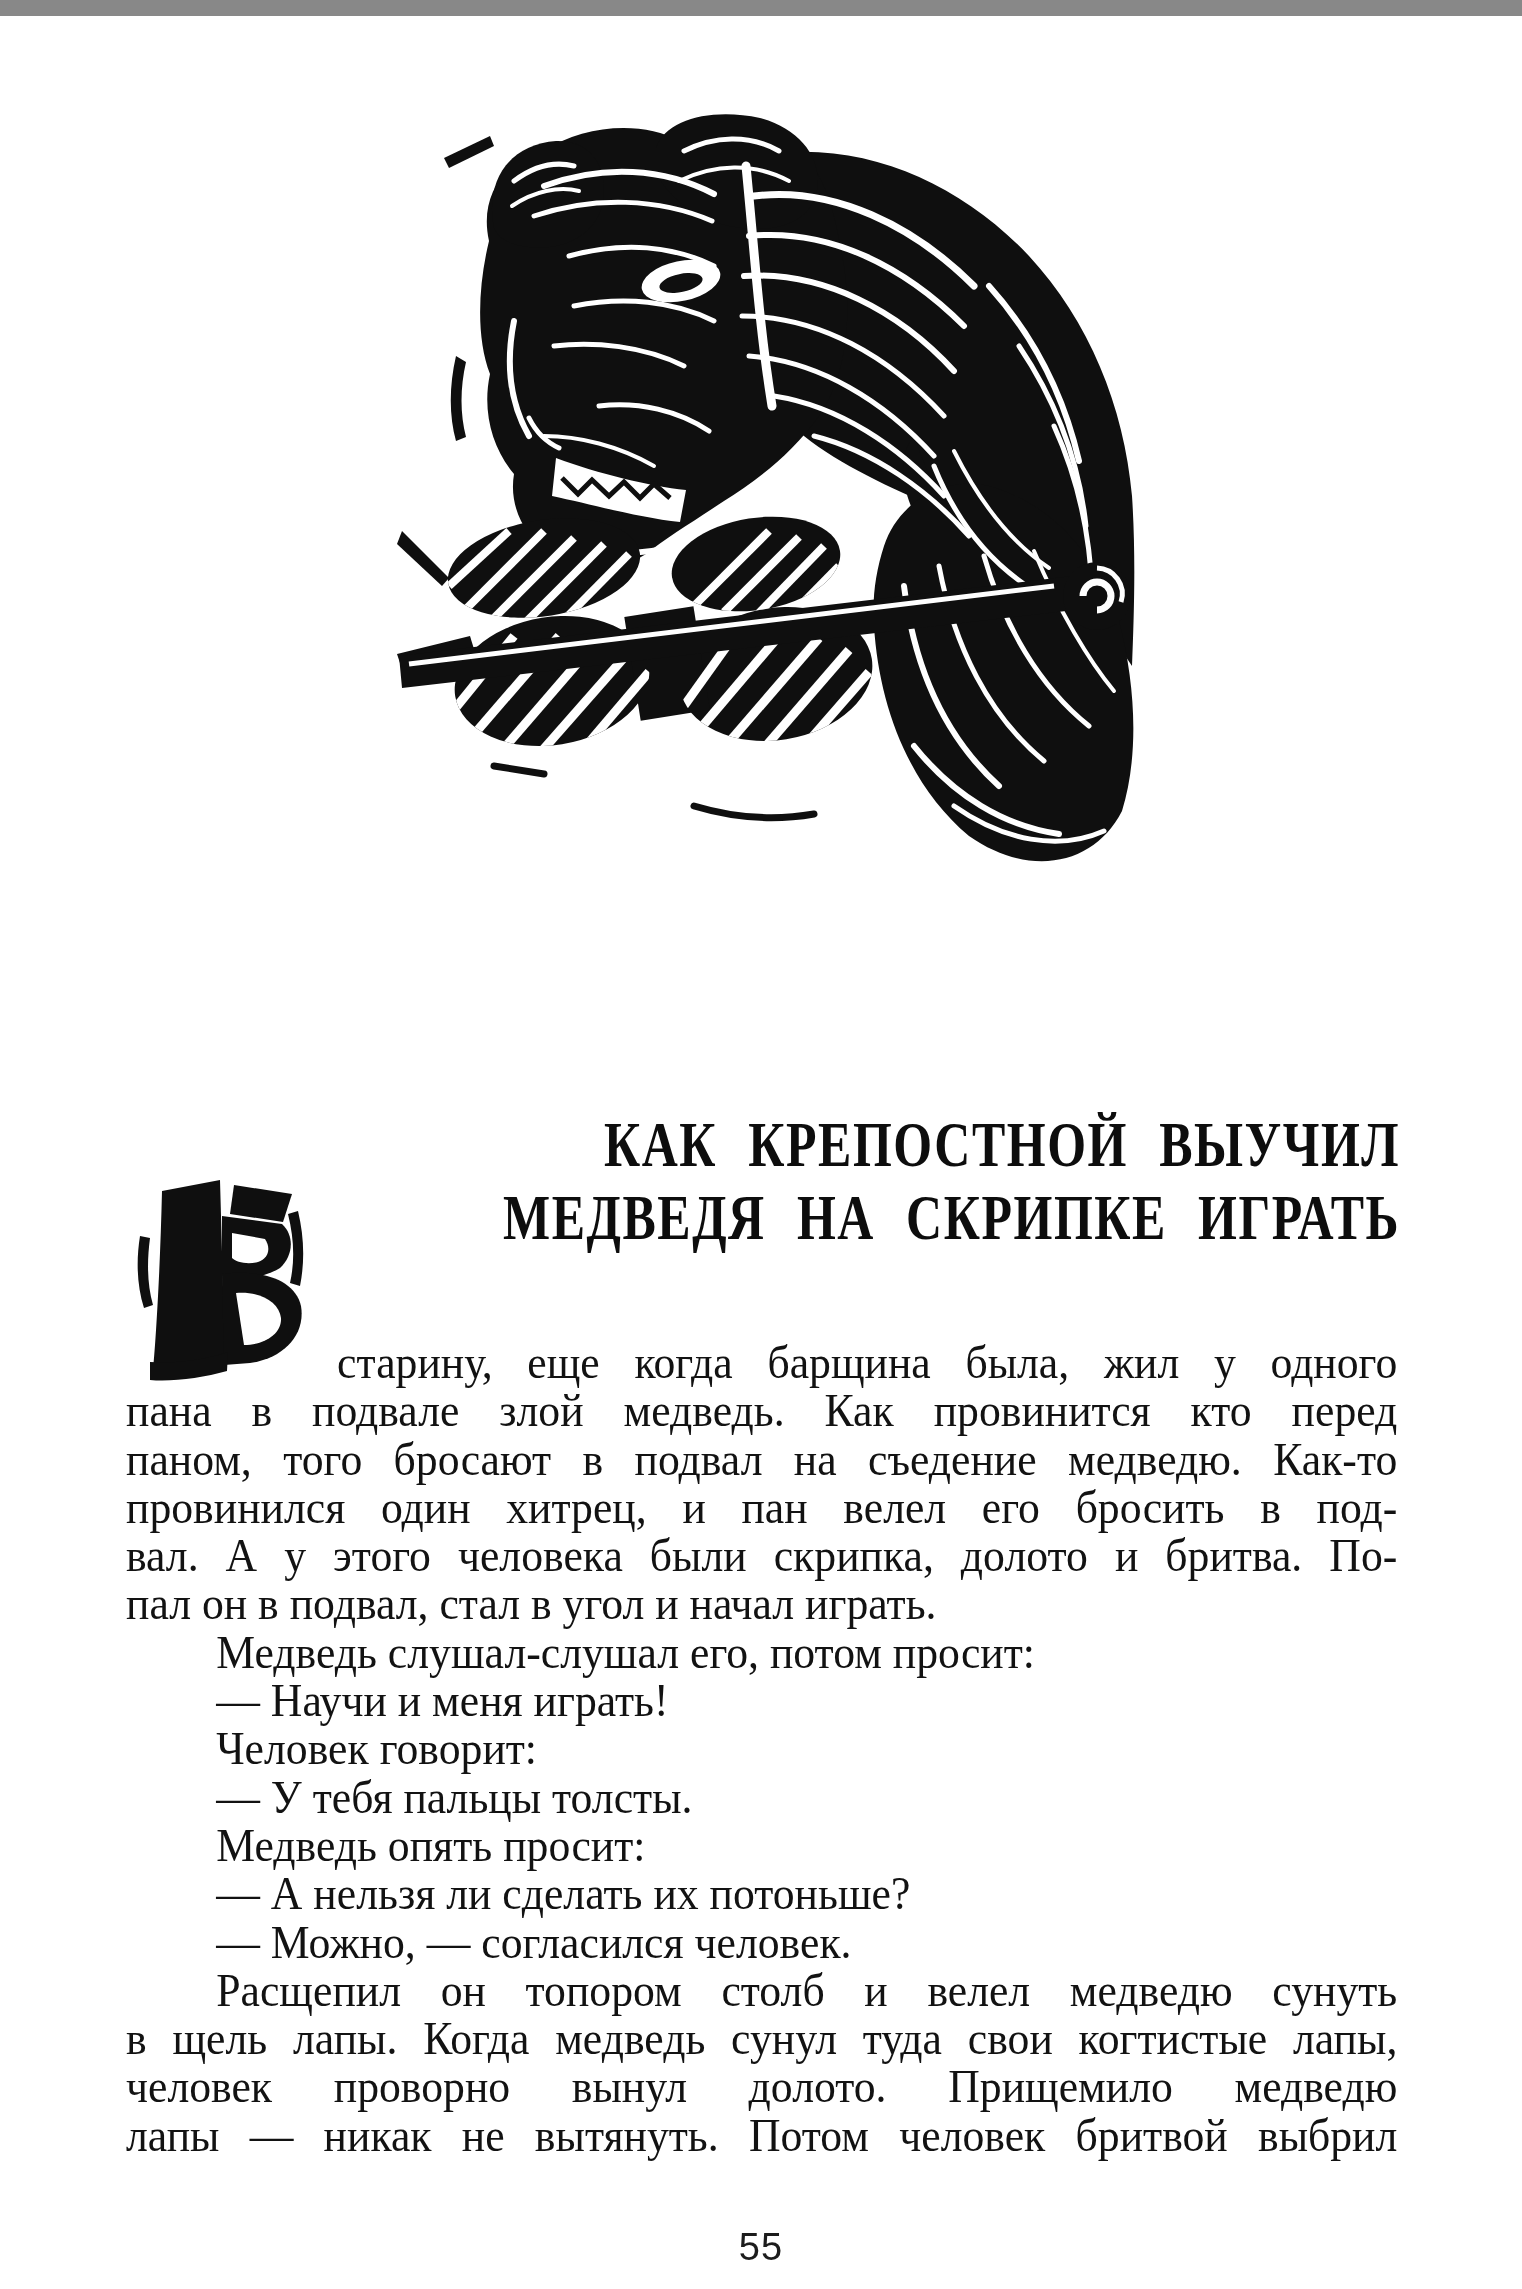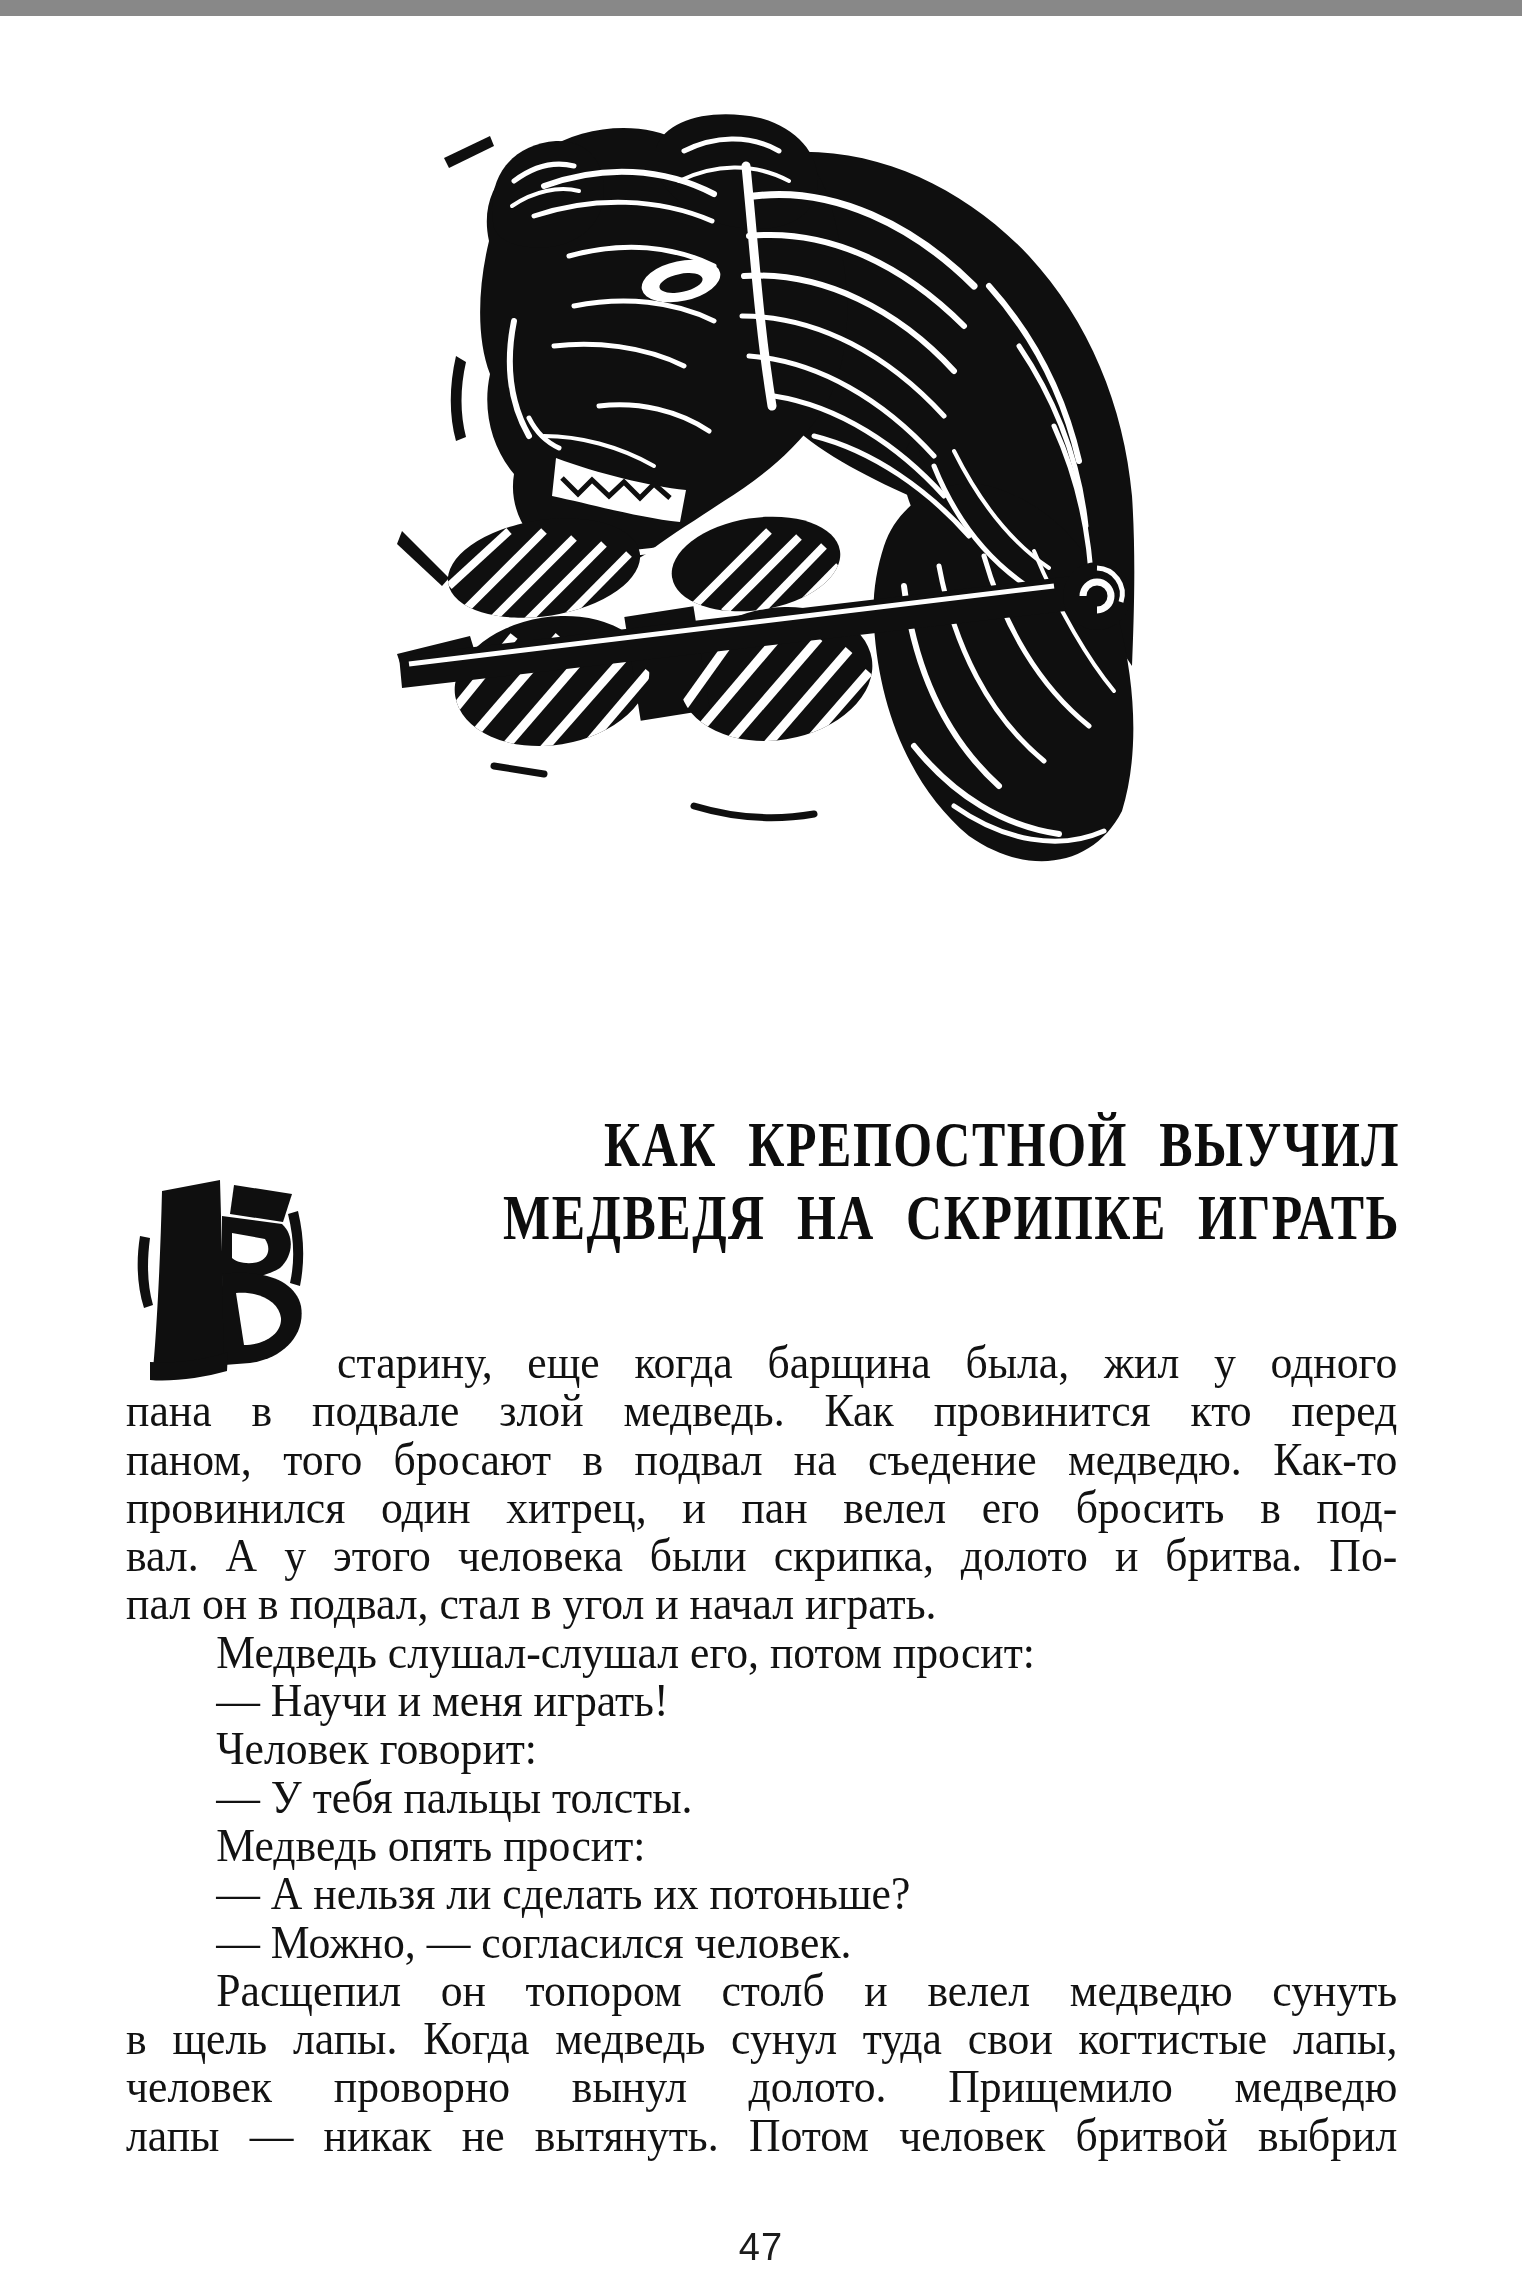--- a/index.html
+++ b/index.html
@@ -182,15 +182,15 @@
       <div class="line left" style="padding-left: 97px;">— У тебя пальцы толсты.</div>
       <div class="line left" style="padding-left: 97px;">Медведь опять просит:</div>
       <div class="line left" style="padding-left: 97px;">— А нельзя ли сделать их потоньше?</div>
       <div class="line left" style="padding-left: 97px;">— Можно, — согласился человек.</div>
       <div class="line" style="padding-left: 97px;">Расщепил он топором столб и велел медведю сунуть</div>
       <div class="line">в щель лапы. Когда медведь сунул туда свои когтистые лапы,</div>
       <div class="line">человек проворно вынул долото. Прищемило медведю</div>
       <div class="line">лапы — никак не вытянуть. Потом человек бритвой выбрил</div>
     </div>
 
-  <div class="pagenum">47</div>
+  <div class="pagenum">55</div>
 
 </div>
 
 </body></html>

